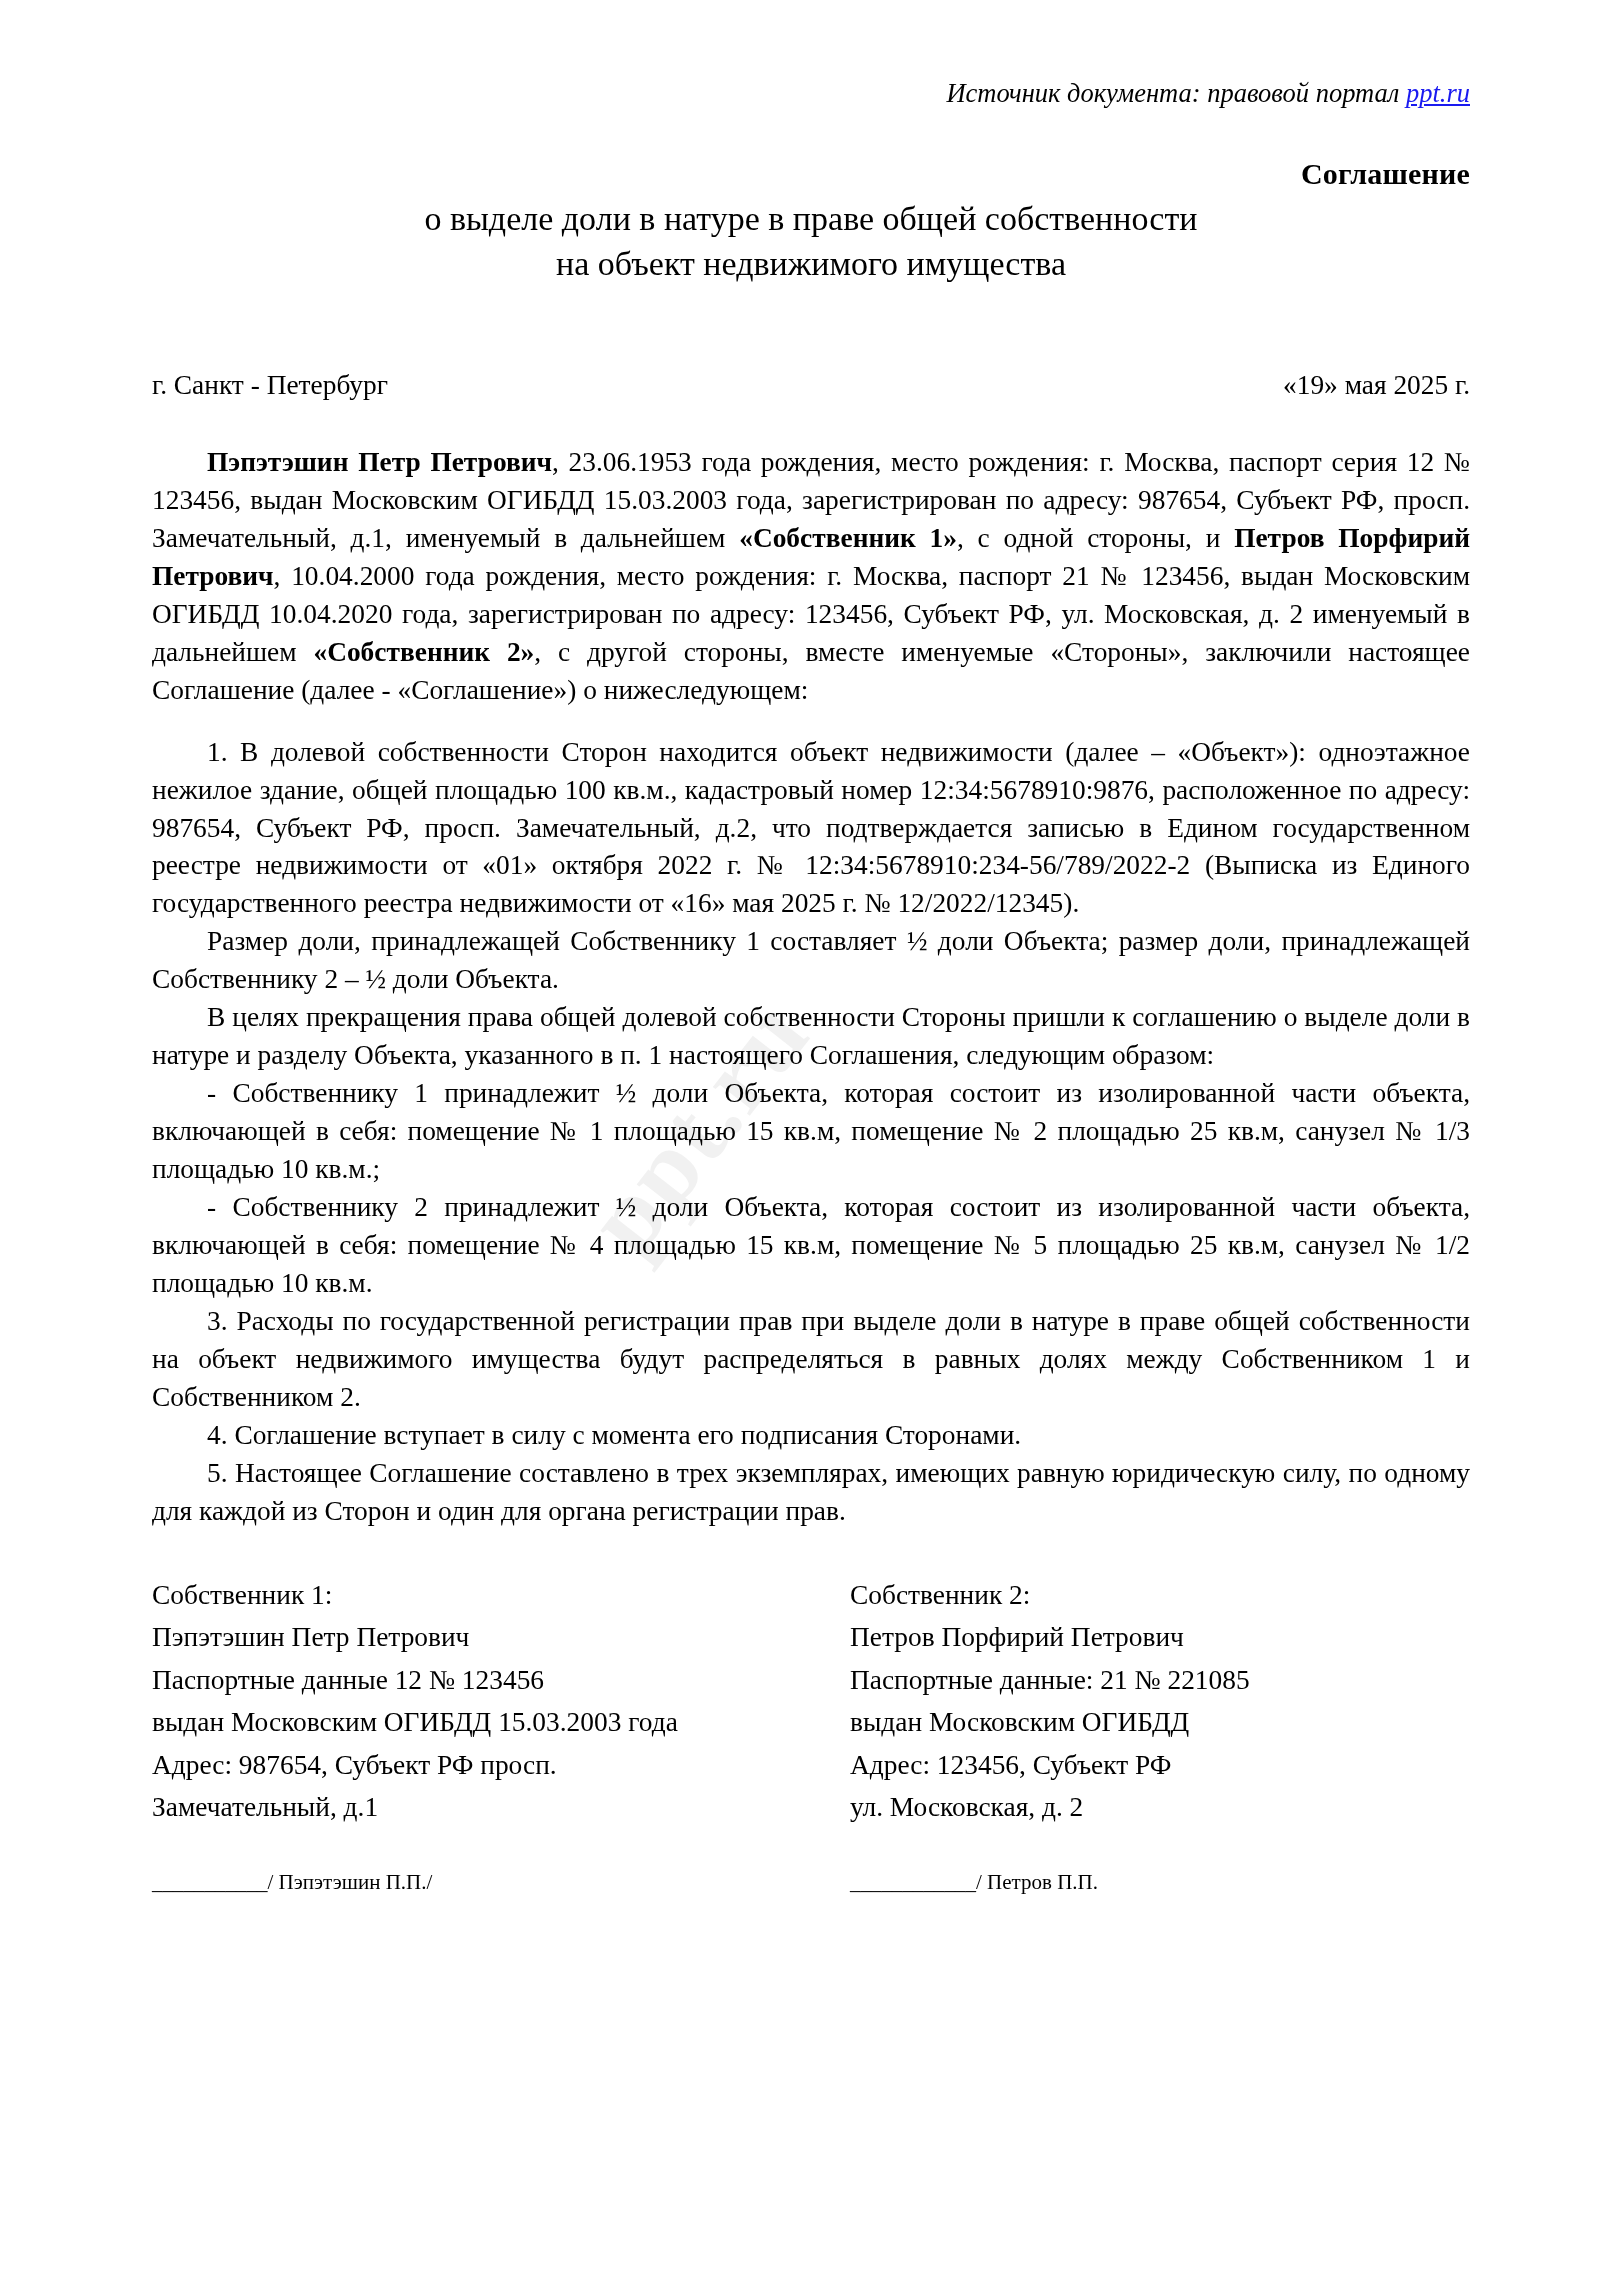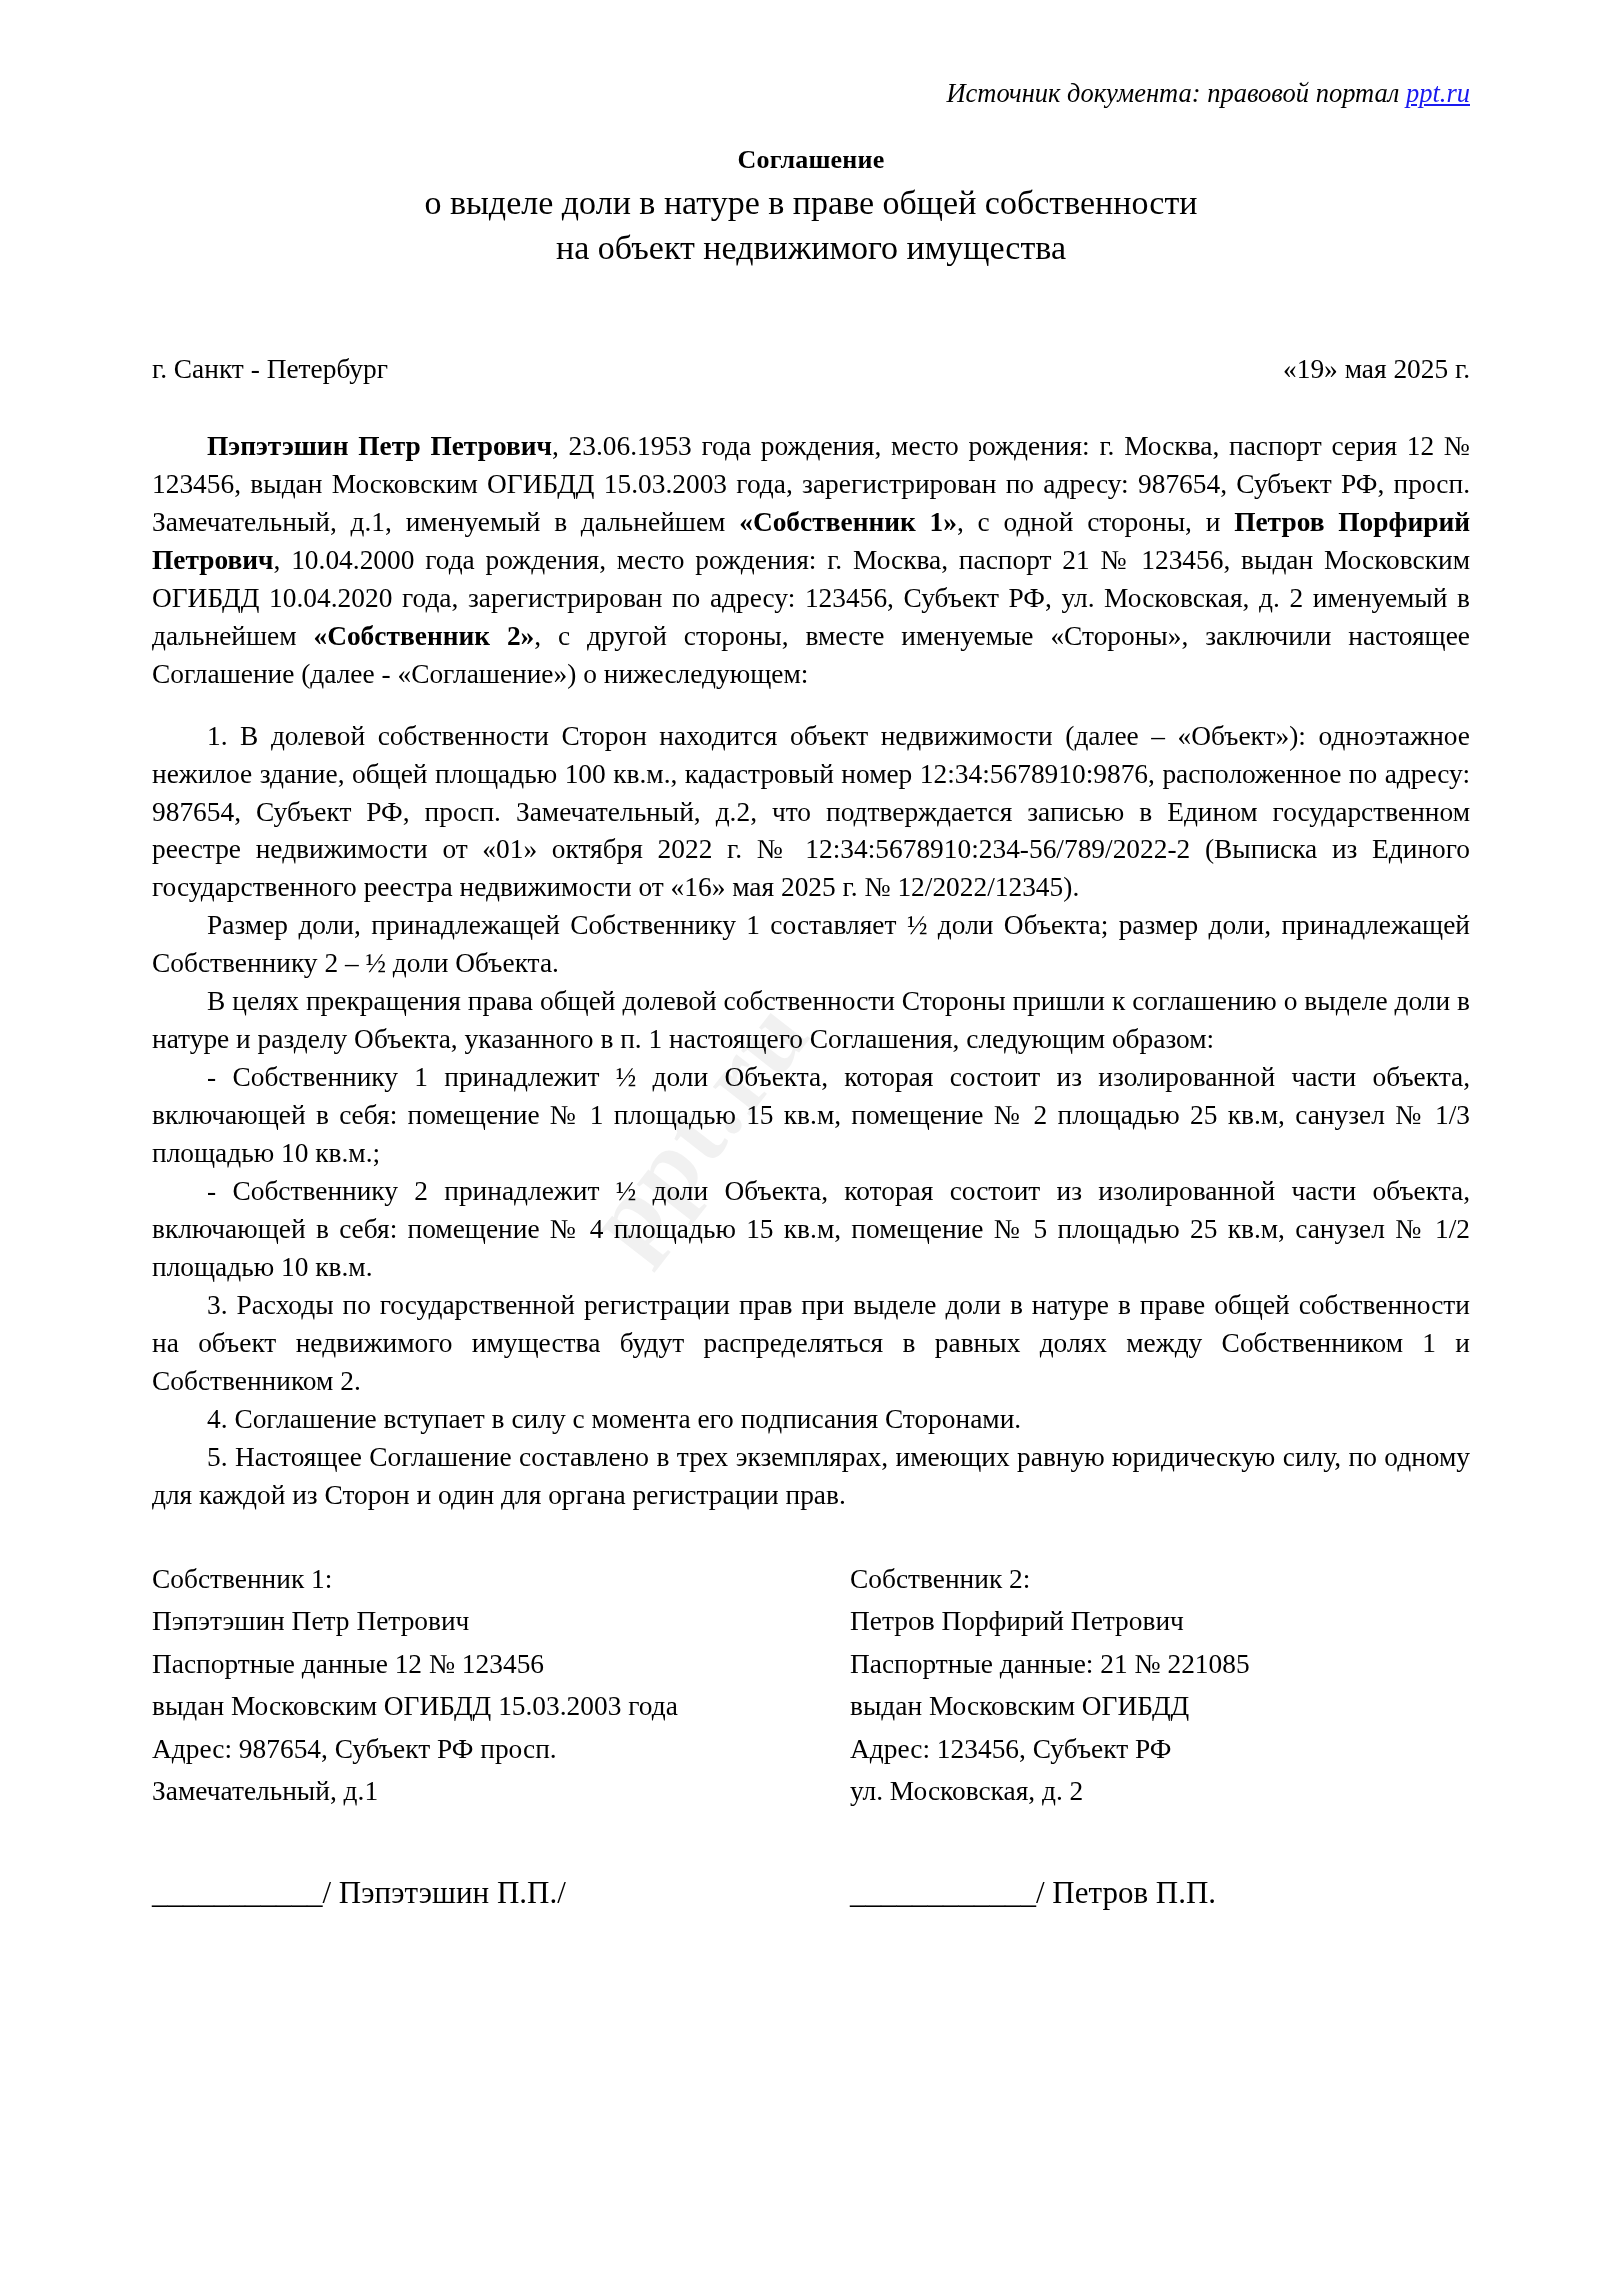--- a/index.html
+++ b/index.html
@@ -37,24 +37,24 @@
     white-space: nowrap;
   }
   .source-link {
     color: #1a1af0;
     text-decoration: underline;
     font-style: italic;
   }
 
   
   .doc-title {
-    text-align: center;
+    text-align: right;
     font-weight: bold;
-    font-size: 26px;
-    margin-top: 35px;
+    font-size: 30px;
+    margin-top: 47px;
     letter-spacing: 0.2px;
   }
   .doc-subtitle {
     text-align: center;
     font-size: 34px;
     line-height: 1.33;
     margin-top: 4.9px;
   }
 
   
@@ -93,22 +93,22 @@
   }
   .sig-col {
     width: 50%;
     box-sizing: border-box;
   }
   .sig-col.right { padding-left: 39px; }
   .sig-line { white-space: nowrap; }
 
   .sign-row {
     display: flex;
-    margin-top: 63px;
-    font-size: 31px;
+    margin-top: 42px;
+    font-size: 21px;
   }
   .sign-slot {
     width: 50%;
     box-sizing: border-box;
     white-space: nowrap;
   }
   .sign-slot.right { padding-left: 39px; }
 
   
   .watermark {

